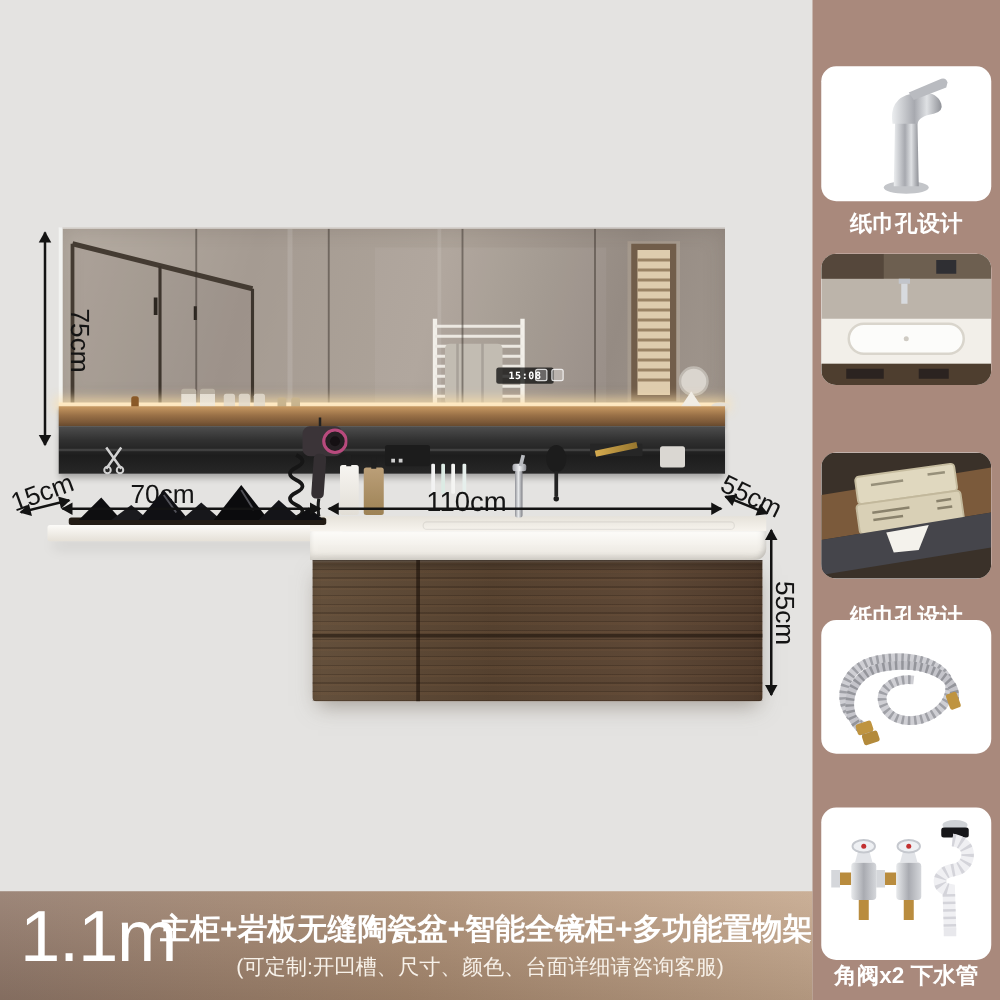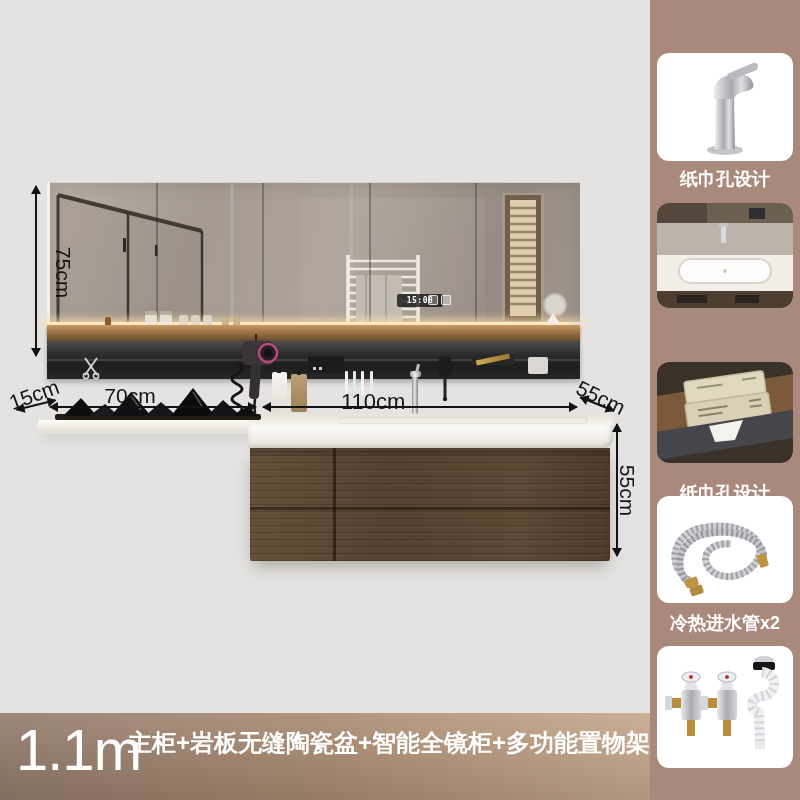--- a/index.html
+++ b/index.html
@@ -267,20 +267,21 @@
     <div class="arr h" style="left:579px;top:403px;width:36px;transform:rotate(22deg)"></div>
     <div class="dim-label" style="left:575px;top:387px;transform:rotate(26deg)">55cm</div>
 
     <div class="arr v" style="left:616px;top:424px;height:132px"></div>
     <div class="dim-label" style="left:601px;top:480px;transform:rotate(90deg)">55cm</div>
   </div>
 
   <div class="footer">
     <div class="size-label">1.1m</div>
     <div class="headline">主柜+岩板无缝陶瓷盆+智能全镜柜+多功能置物架</div>
+    <div class="subnote">(可定制:开凹槽、尺寸、颜色、台面详细请咨询客服)</div>
   </div>
 
   <div class="sidebar">
 
     <div class="card c1">
       <svg width="136" height="108" viewBox="0 0 136 108">
         <defs>
           <linearGradient id="chrome" x1="0" y1="0" x2="1" y2="0">
             <stop offset="0" stop-color="#eceef0"></stop>
               <stop offset=".45" stop-color="#a7a9af"></stop>
@@ -335,21 +336,20 @@
           <path d="M36 86 C8 74 14 38 44 32 C80 25 108 40 102 60 C96 80 64 88 52 72 C42 58 56 46 74 48" stroke="#cfcfd4" stroke-width="7"></path>
           <path d="M36 86 C8 74 14 38 44 32 C80 25 108 40 102 60 C96 80 64 88 52 72 C42 58 56 46 74 48" stroke="#9fa0a6" stroke-width="7" stroke-dasharray="2 3"></path>
           <path d="M40 92 C14 82 18 44 48 38 C82 31 112 46 106 66" stroke="#c4c4ca" stroke-width="7"></path>
           <path d="M40 92 C14 82 18 44 48 38 C82 31 112 46 106 66" stroke="#94959b" stroke-width="7" stroke-dasharray="2 3"></path>
         </g>
         <rect x="28" y="82" width="13" height="9" rx="2" fill="#bf9440" transform="rotate(-18 34 86)"></rect>
         <rect x="33" y="90" width="13" height="9" rx="2" fill="#b38a3b" transform="rotate(-18 39 94)"></rect>
         <rect x="100" y="60" width="13" height="9" rx="2" fill="#bf9440" transform="rotate(70 106 64)"></rect>
       </svg>
     </div>
-    <div class="sb-label l4">冷热进水管x2</div>
 
     <div class="card c5">
       <svg width="136" height="122" viewBox="0 0 136 122">
         <defs>
           <linearGradient id="chrome2" x1="0" y1="0" x2="1" y2="0">
             <stop offset="0" stop-color="#e8eaec"></stop>
               <stop offset=".5" stop-color="#a9abb1"></stop>
             <stop offset="1" stop-color="#d5d7db"></stop>
           </linearGradient>
         </defs>
@@ -373,14 +373,15 @@
         </g>
         <g fill="none">
           <ellipse cx="107" cy="14" rx="10" ry="4" fill="#cfd2d6"></ellipse>
           <rect x="96" y="16" width="22" height="8" rx="2" fill="#17171a"></rect>
           <path d="M105 26 C122 28 120 48 106 50 C92 52 92 64 102 66 L103 98" stroke="#f0f0f3" stroke-width="10"></path>
           <path d="M105 26 C122 28 120 48 106 50 C92 52 92 64 102 66 L103 98" stroke="#d4d4da" stroke-width="10" stroke-dasharray="2 4"></path>
           <rect x="98" y="96" width="10" height="7" fill="#e8e8ec"></rect>
         </g>
       </svg>
     </div>
+    <div class="sb-label l5">角阀x2 下水管</div>
   </div>
 </div>
 
 </body></html>

